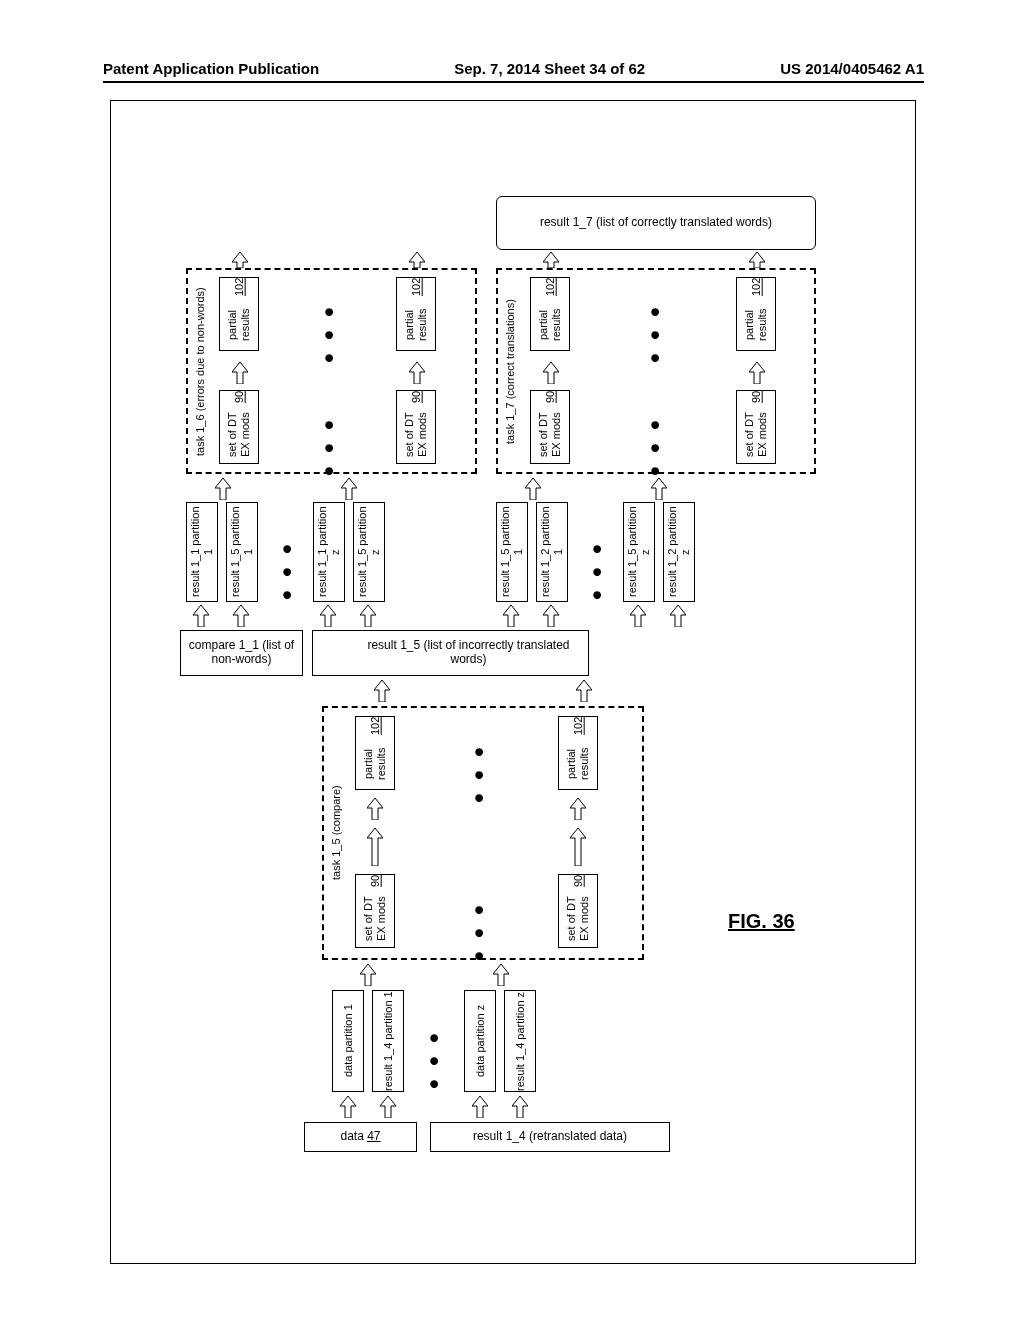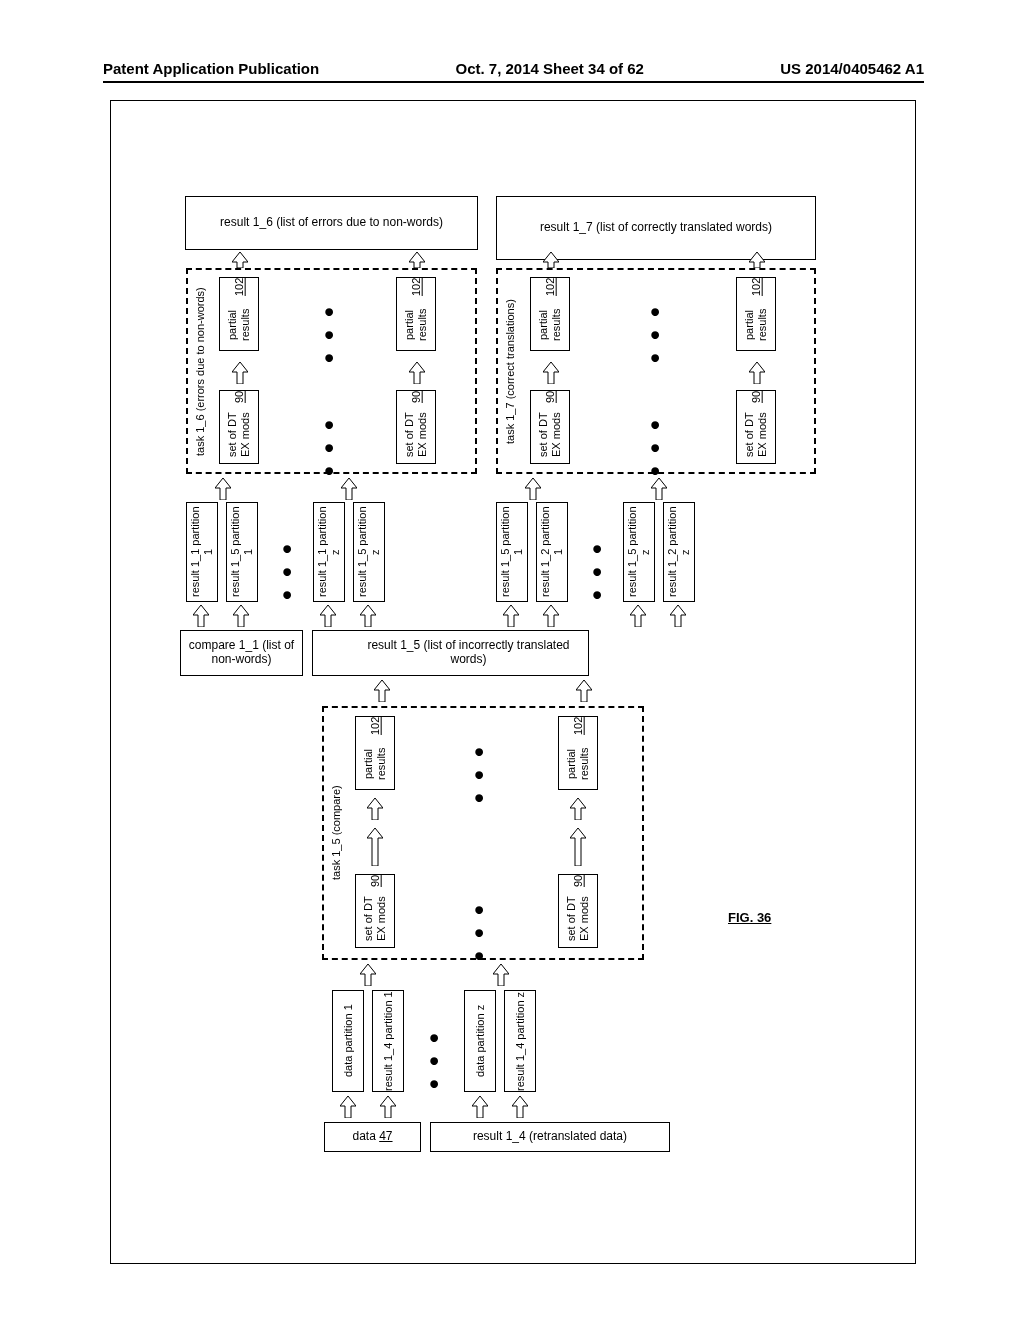--- a/index.html
+++ b/index.html
@@ -76,38 +76,37 @@
     line-height: 1;
   }
   .vdots {
     writing-mode: vertical-rl;
     transform: rotate(180deg);
   }
   .underline { text-decoration: underline; }
   .fig {
     position: absolute;
     font-weight: bold;
-    font-size: 13px;
+    font-size: 20px;
   }
 </style>
 </head>
 <body>
 
 <div class="header">
   <span>Patent Application Publication</span>
-  <span>Oct. 7, 2014  Sheet 34 of 62</span>
+  <span>Sep. 7, 2014  Sheet 34 of 62</span>
   <span>US 2014/0405462 A1</span>
 </div>
 
 <div class="page-border"></div>
 
 <div class="canvas">
 
-  <div class="box" style="left:5px; top:26px; width:293px; height:54px;">result 1_6 (list of errors due to non-words)</div>
-  <div class="box" style="left:316px; top:26px; width:320px; height:64px;">result 1_7 (list of correctly translated words)</div>
+  <div class="box" style="left:316px; top:26px; width:320px; height:54px;border-radius:6px;">result 1_7 (list of correctly translated words)</div>
 
   <div class="box dashed" style="left:6px; top:98px; width:291px; height:206px;"></div>
   <div class="box vtext" style="left:10px; top:104px; width:20px; height:195px; border:none; font-size:11px;">task 1_6 (errors due to non-words)</div>
 
   <div class="box vbox" style="left:39px; top:107px; width:40px; height:74px; font-size:11px;">
     <span>partial results</span>&nbsp;<span class="underline">102</span>
   </div>
   <div class="box vbox" style="left:216px; top:107px; width:40px; height:74px; font-size:11px;">
     <span>partial results</span>&nbsp;<span class="underline">102</span>
   </div>
@@ -344,19 +343,19 @@
       <svg width="16" height="22">
         <path d="M8 0 L16 10 L11 10 L11 22 L5 22 L5 10 L0 10 Z" fill="#fff" stroke="#000"></path>
       </svg>
     </span>
   <span class="arrow" style="left:332px; top:926px;">
       <svg width="16" height="22">
         <path d="M8 0 L16 10 L11 10 L11 22 L5 22 L5 10 L0 10 Z" fill="#fff" stroke="#000"></path>
       </svg>
     </span>
 
-  <div class="box" style="left:124px; top:952px; width:97px; height:30px;margin-left:20px;">
+  <div class="box" style="left:124px; top:952px; width:113px; height:30px;">
     <span>data</span>&nbsp;<span class="underline">47</span>
   </div>
   <div class="box" style="left:250px; top:952px; width:240px; height:30px;">result 1_4 (retranslated data)</div>
 
   <div class="fig underline" style="left:548px; top:740px;">FIG. 36</div>
 </div>
 
 </body></html>

